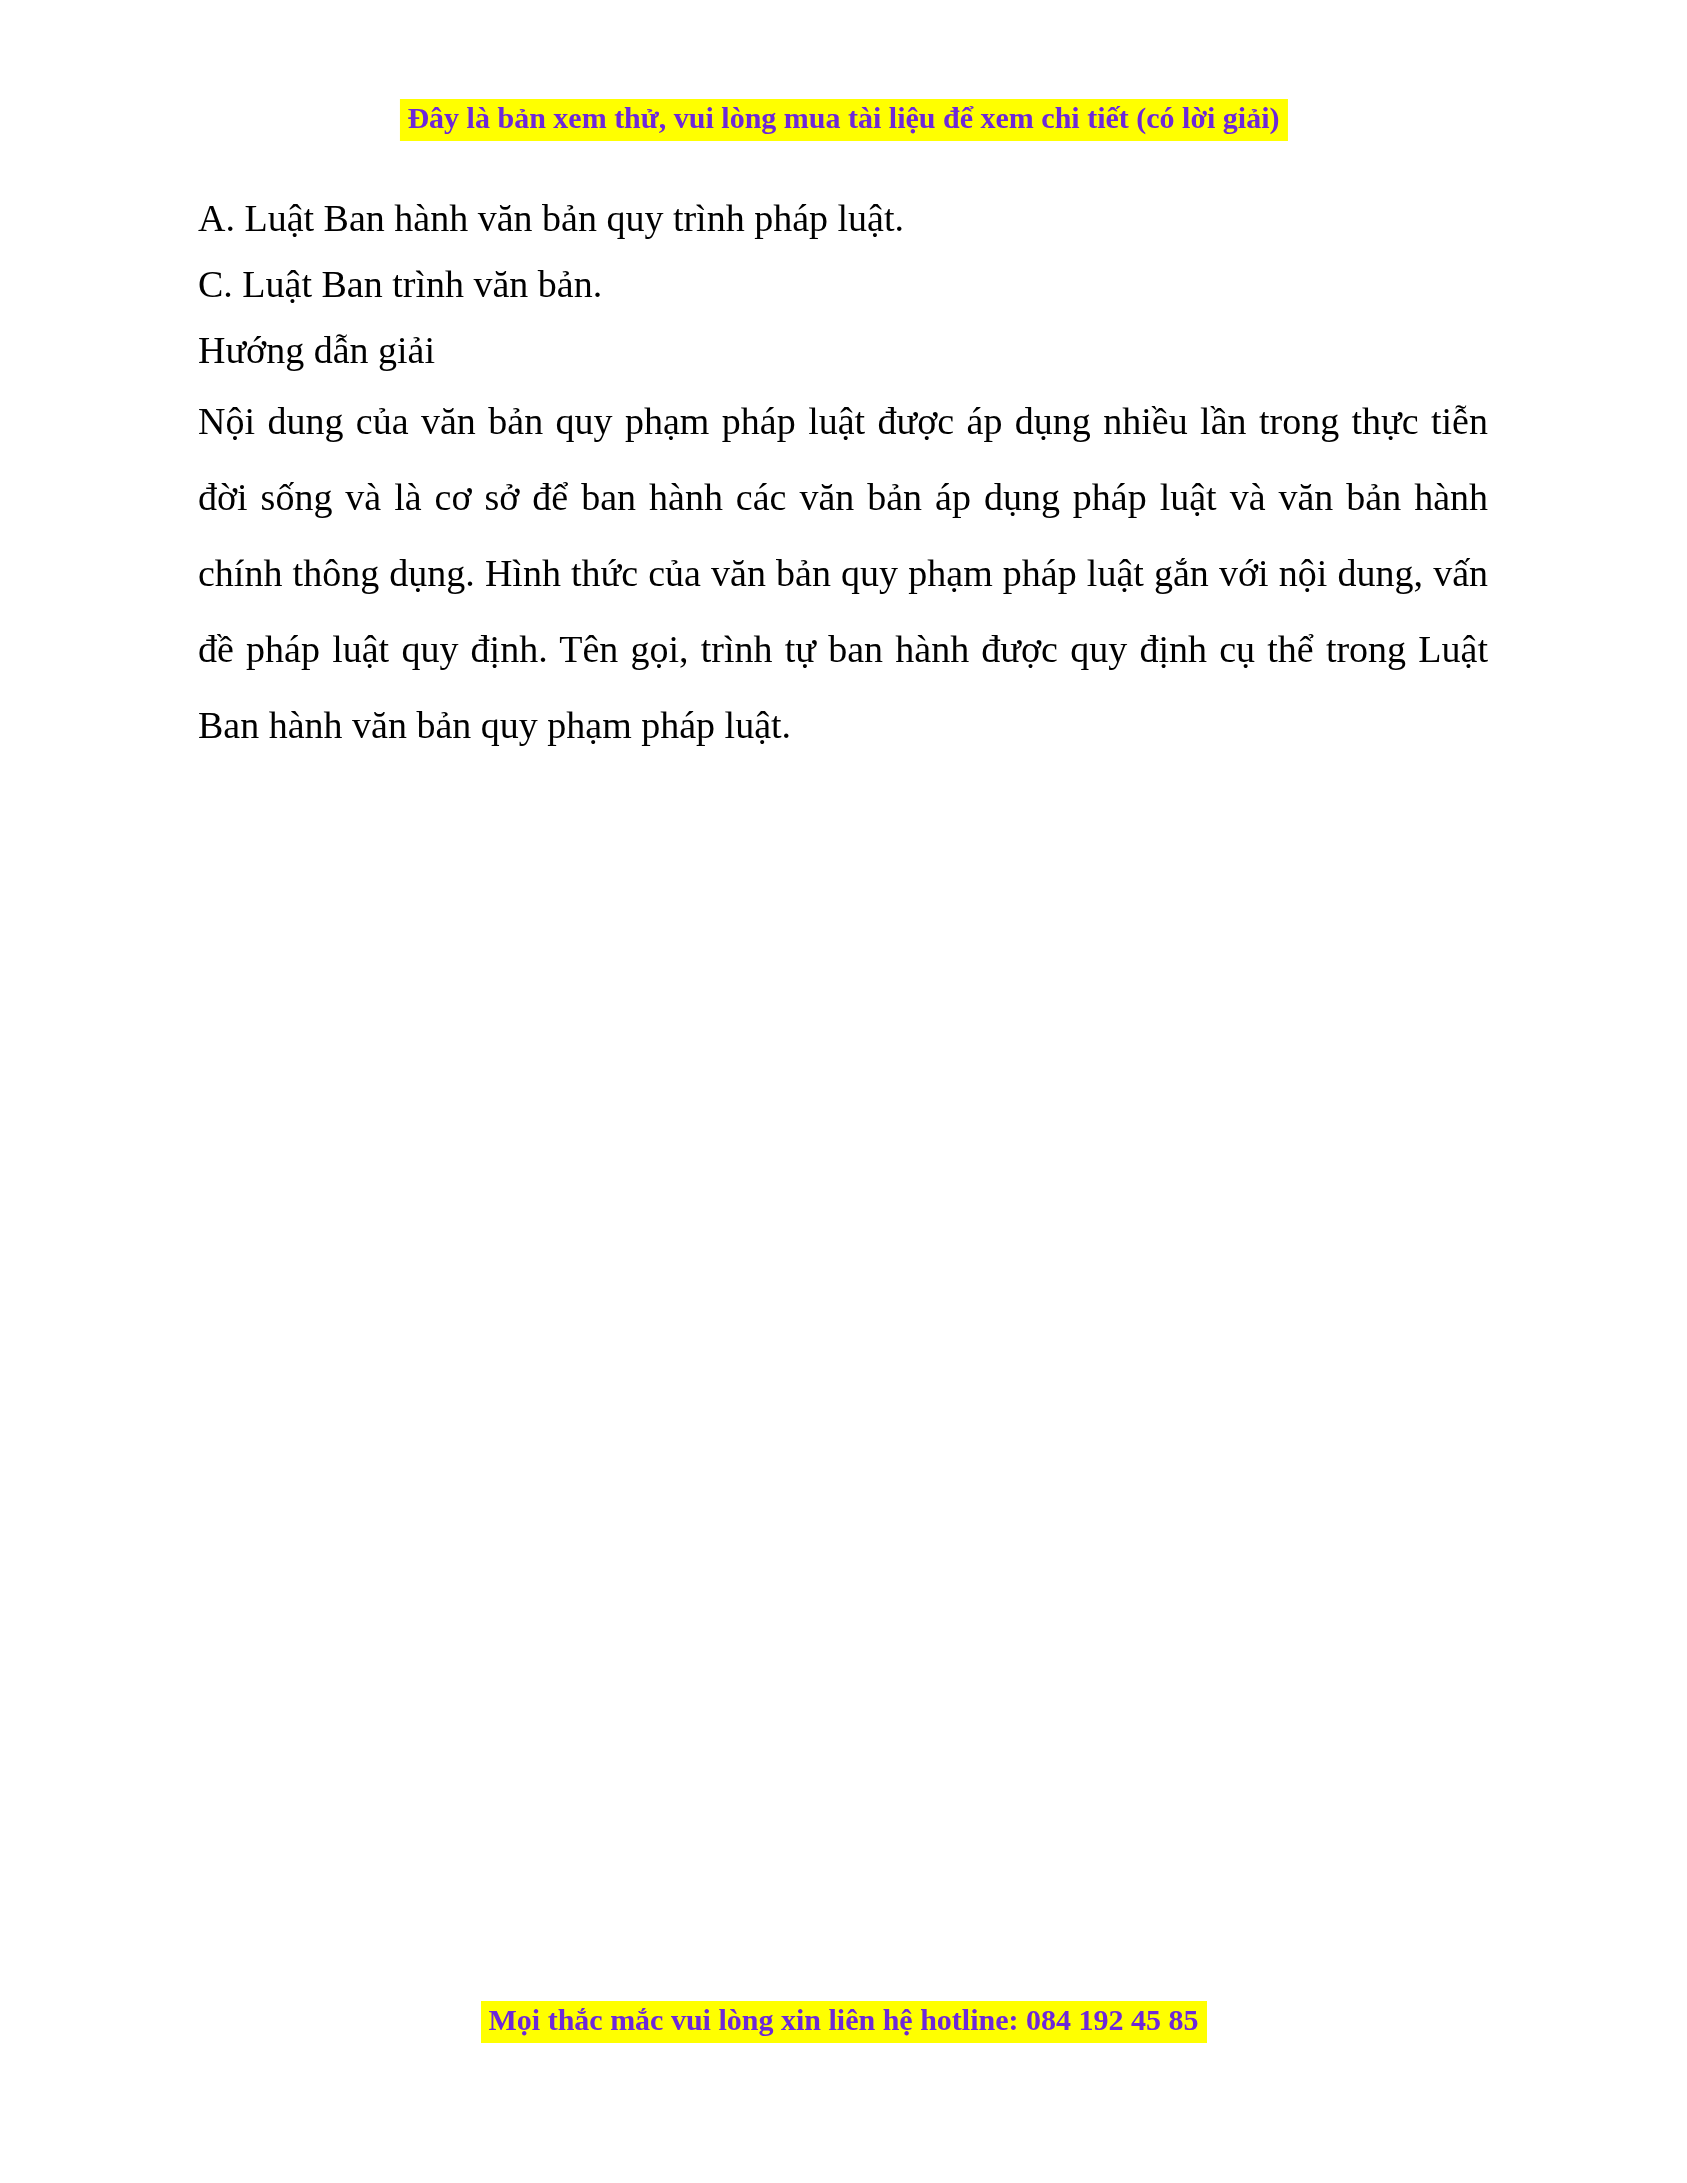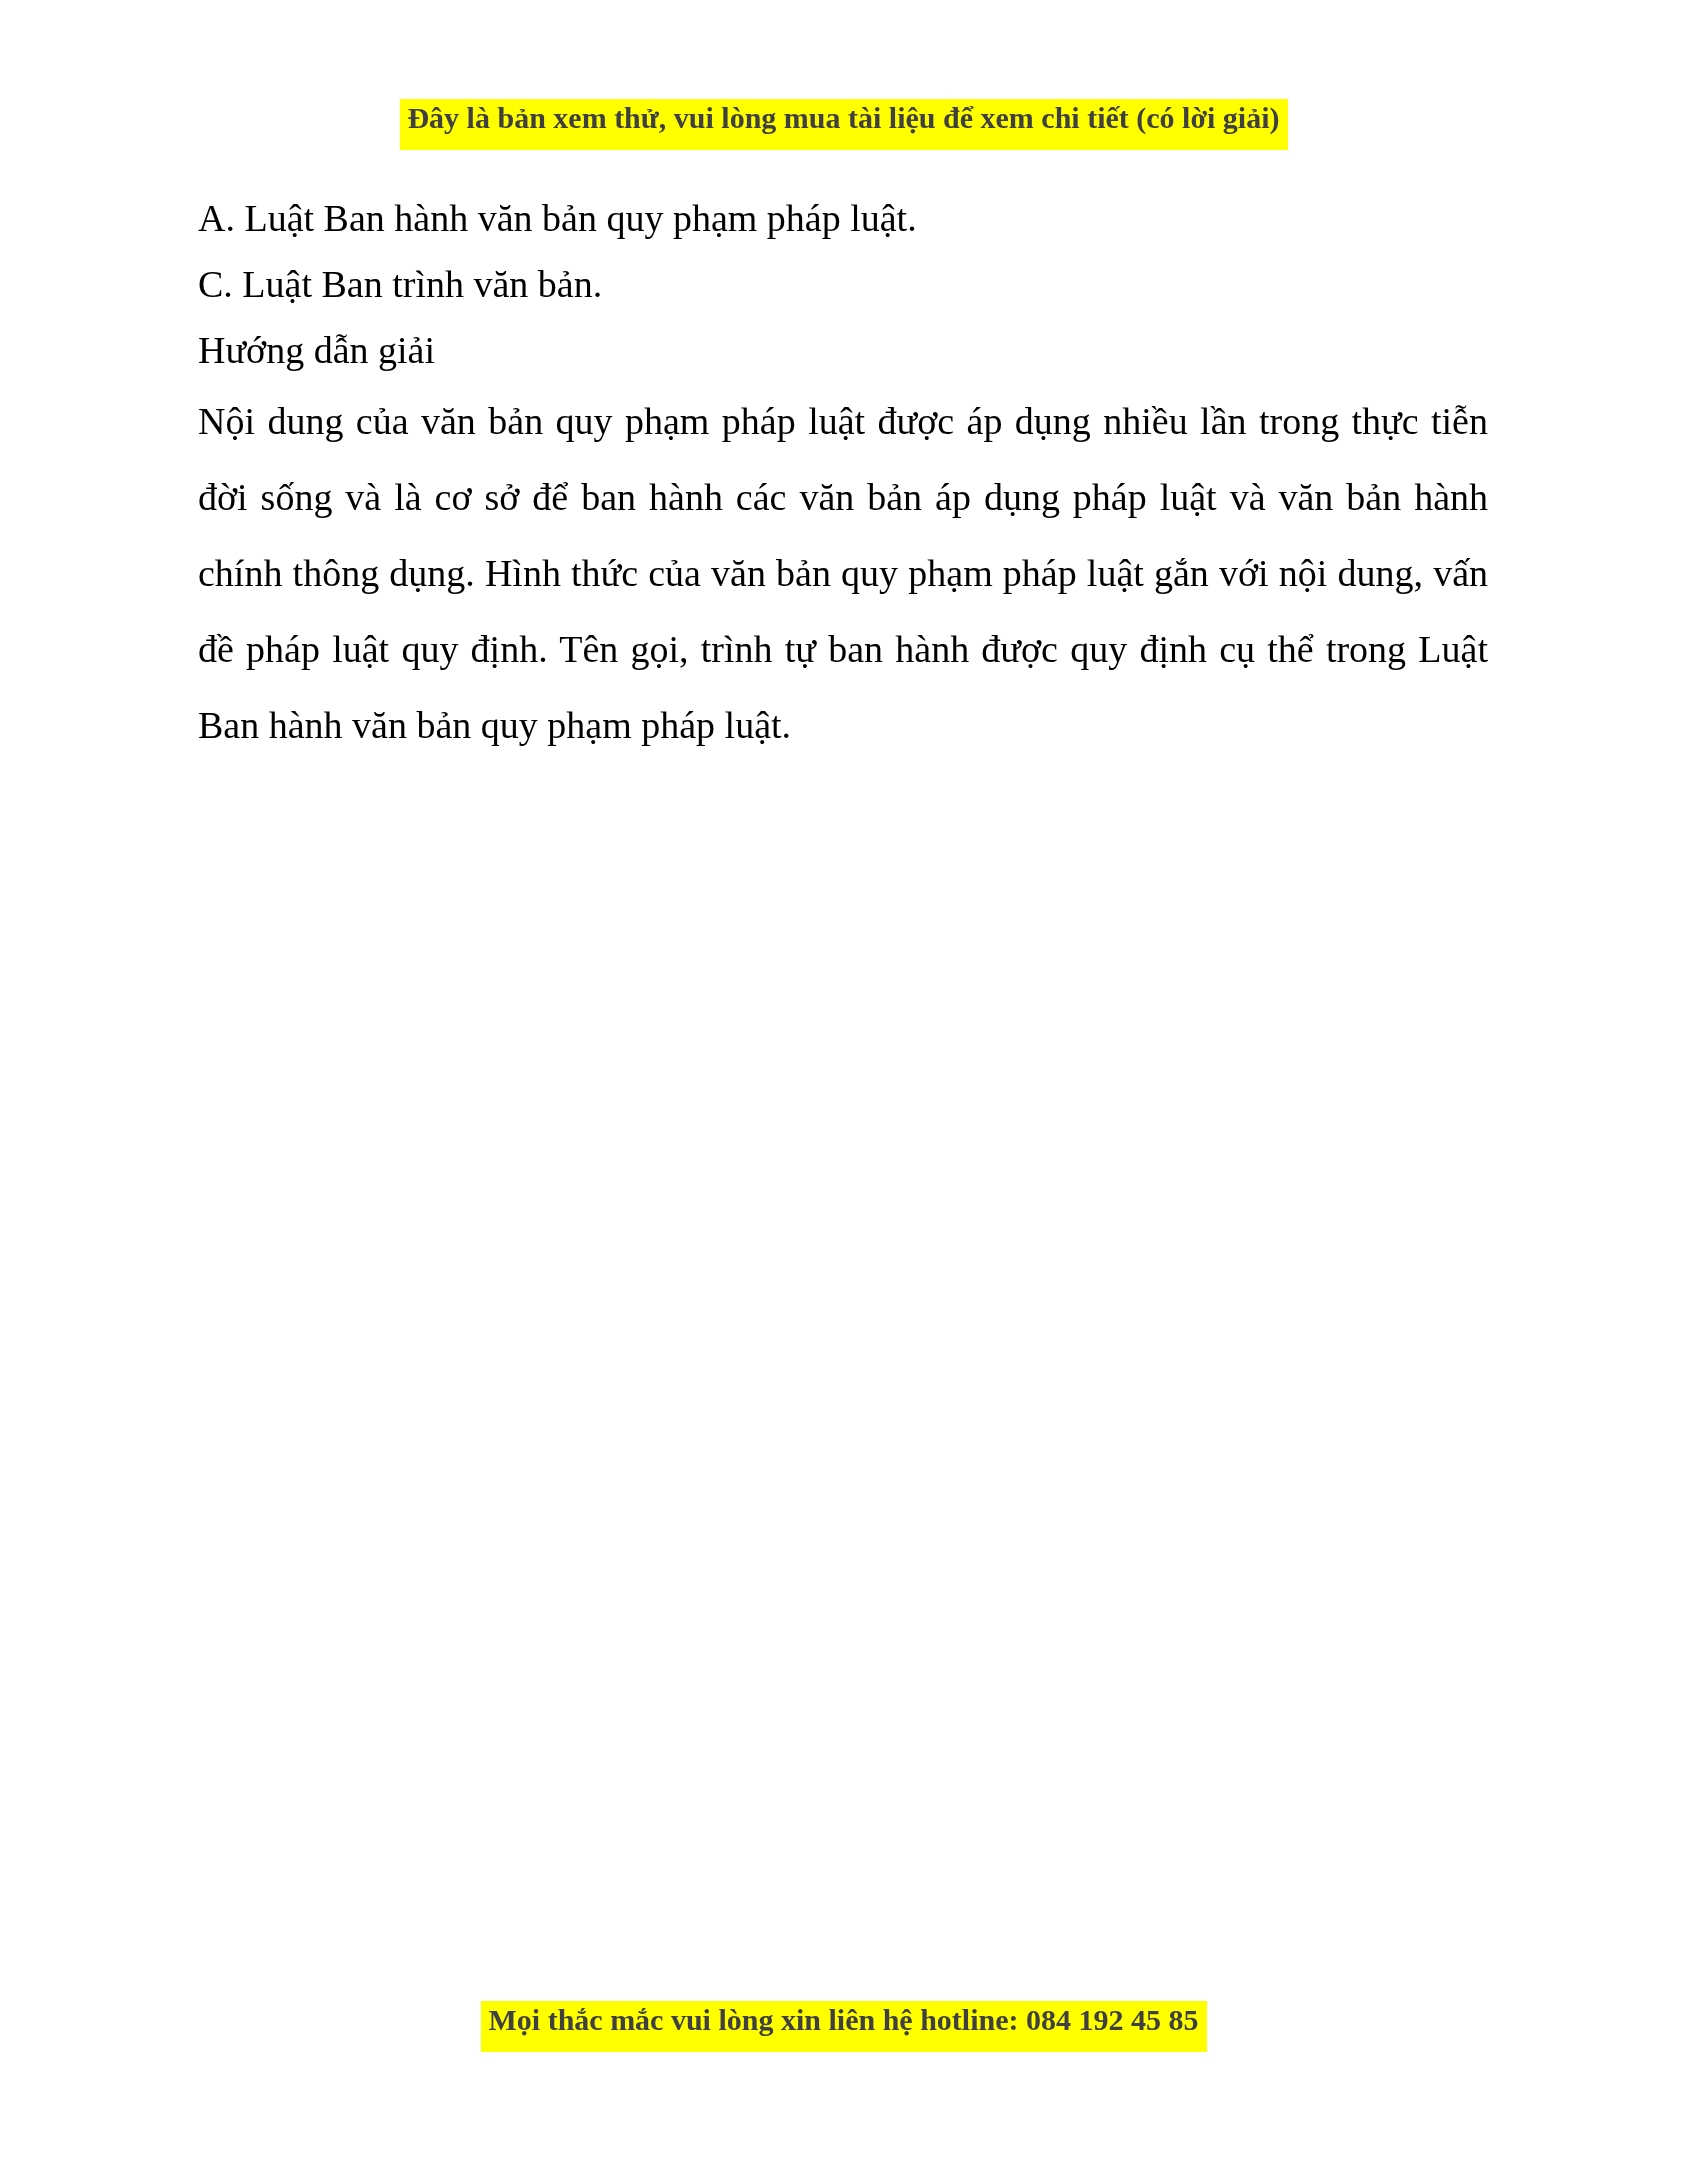--- a/index.html
+++ b/index.html
@@ -12,25 +12,25 @@
     color: #000000;
     overflow: hidden;
   }
 
   
   .banner {
     position: absolute;
     left: 50%;
     transform: translateX(-50%);
     background: #FFFF00;
-    color: #404040;
+    color: #6d28d9;
     font-weight: bold;
     font-size: 30px;
     line-height: 38px;
-    height: 51px;
+    height: 42px;
     white-space: nowrap;
     padding: 0 8px;
     text-align: center;
   }
   .banner-top { top: 99px; }
   .banner-bottom { top: 2001px; }
 
   
   .content {
     position: absolute;
@@ -55,21 +55,21 @@
 </style>
 </head>
 <body>
 
 <div class="banner banner-top">
   <span>Đây là bản xem thử, vui lòng mua tài liệu để xem chi tiết (có lời giải)</span>
 </div>
 
 <div class="content">
 
-  <div class="option">A. Luật Ban hành văn bản quy phạm pháp luật.</div>
+  <div class="option">A. Luật Ban hành văn bản quy trình pháp luật.</div>
 
 
   <div class="option">C. Luật Ban trình văn bản.</div>
 
 
   <div class="heading">Hướng dẫn giải</div>
 
 
   <div class="explanation">Nội dung của văn bản quy phạm pháp luật được áp dụng nhiều lần trong thực tiễn đời sống và là cơ sở để ban hành các văn bản áp dụng pháp luật và văn bản hành chính thông dụng. Hình thức của văn bản quy phạm pháp luật gắn với nội dung, vấn đề pháp luật quy định. Tên gọi, trình tự ban hành được quy định cụ thể trong Luật Ban hành văn bản quy phạm pháp luật.</div>
 

